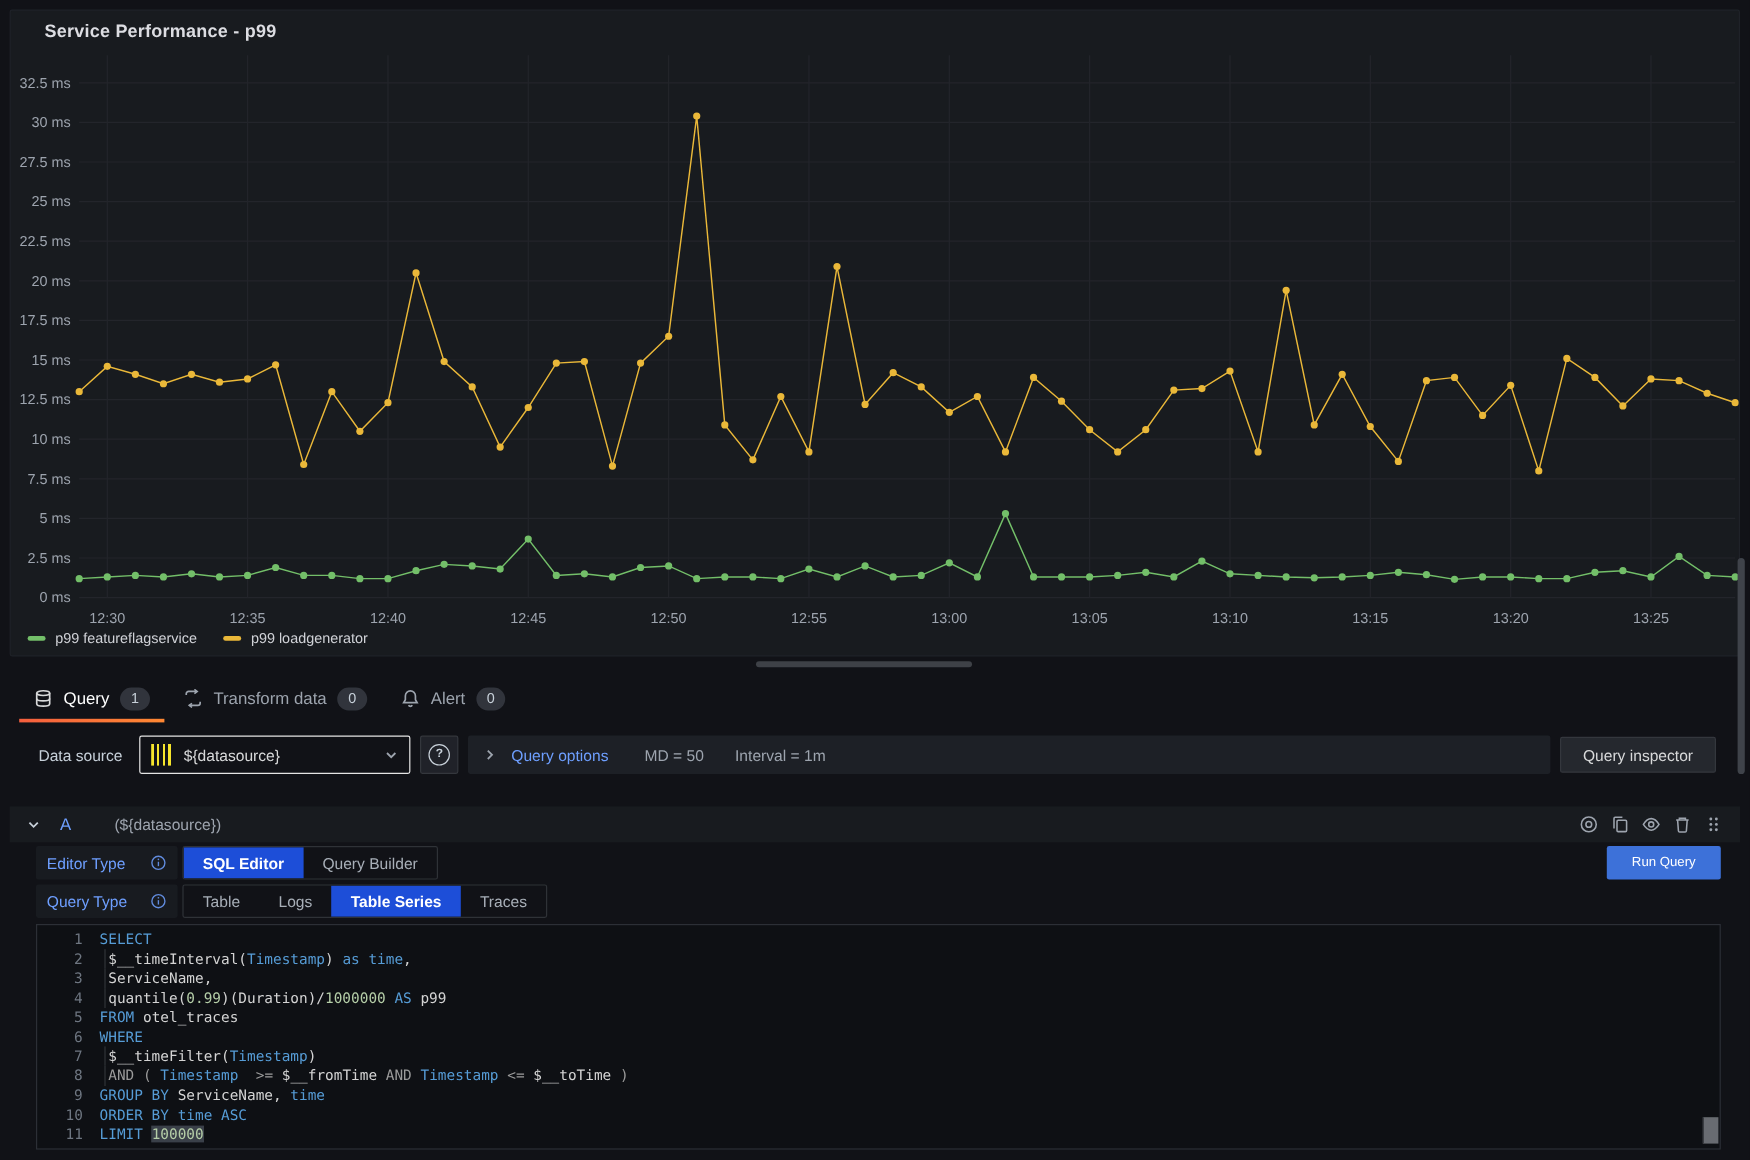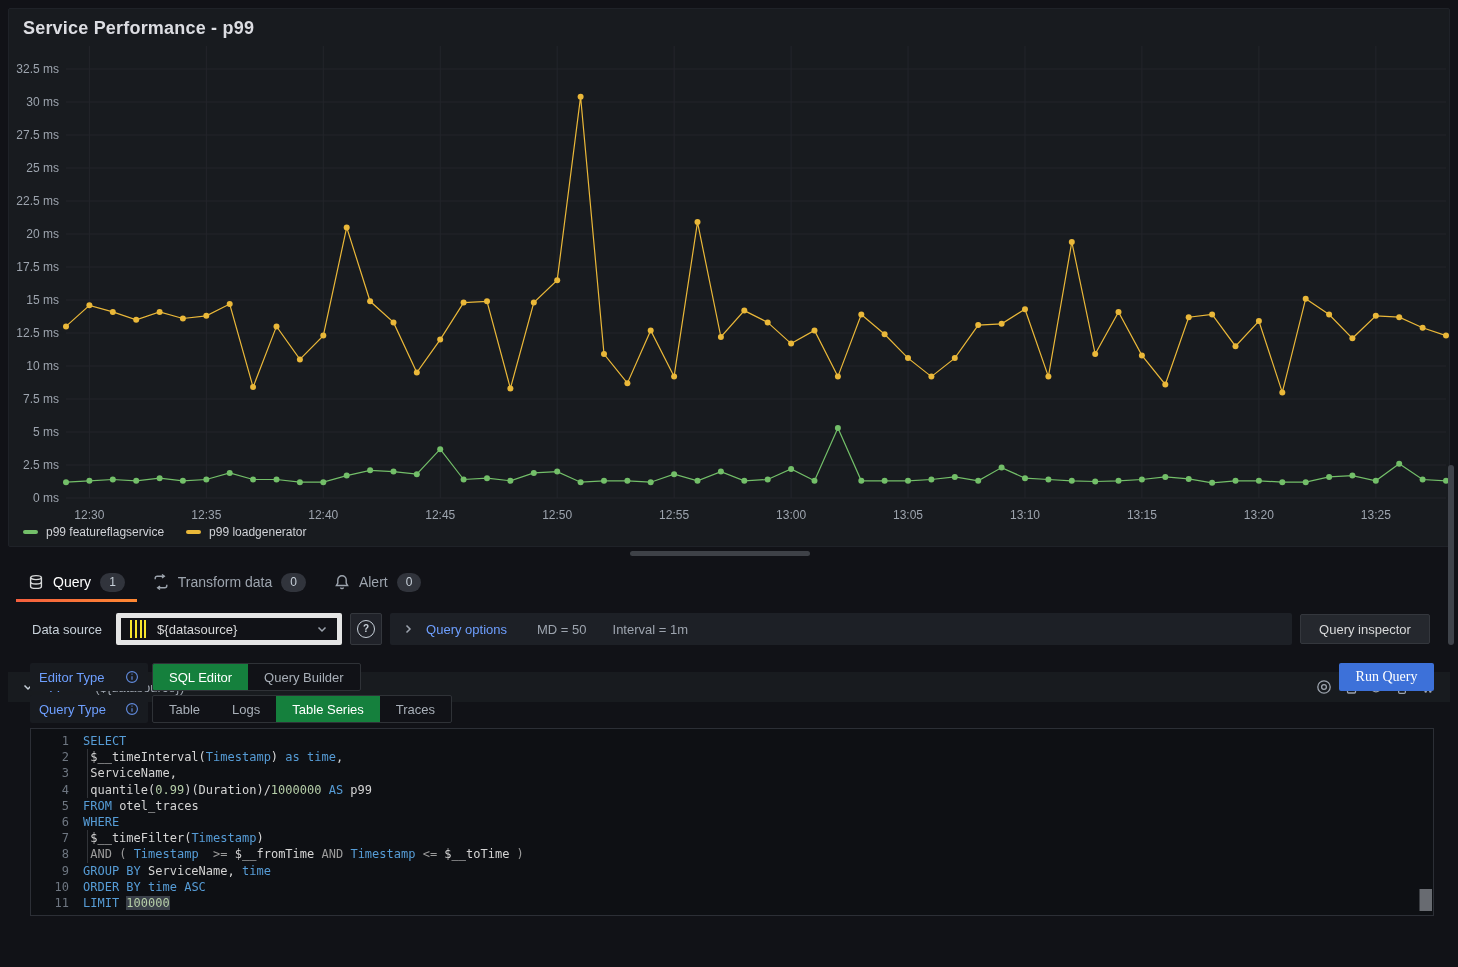--- a/index.html
+++ b/index.html
@@ -1,21 +1,21 @@
 <!DOCTYPE html>
 <html><head>
 <meta charset="utf-8">
 <style>
   html,body{margin:0;padding:0;width:1458px;height:967px;overflow:hidden;background:#111217;
     font-family:"Liberation Sans",sans-serif;-webkit-font-smoothing:antialiased;}
   .page{position:relative;width:1458px;height:967px;}
 
   
   .panel{position:absolute;left:8px;top:8px;width:1442px;height:539px;background:#181B1F;border:1px solid #1F2228;border-radius:2px;box-sizing:border-box;}
-  .panel-title{position:absolute;left:14px;top:9px;font-size:18px;font-weight:600;color:#DCDDE2;letter-spacing:.2px;}
+  .panel-title{position:absolute;left:28px;top:9px;font-size:15px;font-weight:600;color:#DCDDE2;letter-spacing:.2px;}
   svg.chart{position:absolute;left:0;top:0;width:1440px;height:537px;}
   svg.chart text.tick{fill:#9DA4AE;font-size:12px;font-family:"Liberation Sans",sans-serif;}
   .legend{position:absolute;left:14px;top:516px;display:flex;gap:22px;align-items:center;}
   .legend-item{display:flex;gap:8px;align-items:center;font-size:12px;color:#D0D2D7;cursor:pointer;}
   .swatch{width:15px;height:4px;border-radius:2px;background:#888;}
 
   .hthumb{position:absolute;left:630px;top:551px;width:180px;height:5px;background:#3E4147;border-radius:3px;}
 
   
   .tabbar{position:absolute;left:8px;top:562px;width:1442px;height:40px;display:flex;align-items:stretch;padding-left:6px;}
@@ -23,48 +23,48 @@
   .tab .ticon{display:flex;align-items:center;color:#9DA4AE;}
   .tab.active .ticon{color:#D8D9DA;}
   .tlabel{font-size:14px;color:#9DA4AE;}
   .tab.active .tlabel{color:#FFFFFF;font-weight:500;}
   .badge{background:#31343C;color:#C7D0D9;font-size:12px;height:19px;line-height:19px;padding:0 9px;border-radius:10px;}
   .tab.active::after{content:"";position:absolute;left:2px;right:2px;bottom:0;height:3px;background:linear-gradient(90deg,#F55F3E,#FF8833);}
 
   
   .ds-row{position:absolute;left:8px;top:612px;width:1442px;height:34px;display:flex;align-items:center;gap:8px;}
   .ds-label{font-size:13px;color:#C7D0D9;margin:0 6px 0 24px;}
-  .ds-select{width:226px;height:32px;box-sizing:border-box;border:5px solid #e5e5e5;border-radius:2px;background:#111217;display:flex;align-items:center;gap:9px;padding:0 9px;cursor:pointer;}
+  .ds-select{width:226px;height:32px;box-sizing:border-box;border:1px solid #e5e5e5;border-radius:2px;background:#111217;display:flex;align-items:center;gap:9px;padding:0 9px;cursor:pointer;}
   .ch-icon{position:relative;width:18px;height:18px;flex:none;background:repeating-linear-gradient(90deg,#F6E52C 0 2px,transparent 2px 4.8px);}
   .ds-value{flex:1;font-size:13px;color:#D8D9DA;}
   .chev{color:#9DA4AE;display:flex;align-items:center;}
   .help-btn{width:32px;height:32px;box-sizing:border-box;border:1px solid #34373D;background:#202229;border-radius:2px;display:flex;align-items:center;justify-content:center;cursor:pointer;}
   .help-glyph{width:16px;height:16px;border:1.5px solid #C7D0D9;border-radius:50%;color:#C7D0D9;font-size:10px;line-height:15px;text-align:center;font-weight:700;}
   .qopts{flex:1;height:32px;background:#1D2026;border-radius:2px;display:flex;align-items:center;padding:0 12px;gap:12px;cursor:pointer;}
   .qopts-link{font-size:13px;color:#6E9FFF;font-weight:500;margin-right:18px;}
   .qopts-meta{font-size:13px;color:#9DA4AE;margin-right:14px;}
   .qinspector{width:130px;height:30px;box-sizing:border-box;background:#25282E;border:1px solid #34373D;color:#D8D9DA;font-size:13px;display:flex;align-items:center;justify-content:center;border-radius:2px;margin-right:20px;cursor:pointer;}
 
   
   .qheader{position:absolute;left:8px;top:672px;width:1442px;height:30px;background:#181B1F;display:flex;align-items:center;padding:0 14px;box-sizing:border-box;cursor:pointer;}
   .qheader .collapse{color:#C7D0D9;display:flex;margin-right:16px;}
   .refid{color:#6E9FFF;font-size:14px;font-weight:500;margin-right:36px;}
   .qhint{color:#9DA4AE;font-size:13px;}
   .qh-icons{margin-left:auto;display:flex;gap:10px;align-items:center;}
   .icon-btn{width:16px;height:16px;color:#9DA4AE;display:flex;align-items:center;justify-content:center;cursor:pointer;}
 
   
-  .qbody{position:absolute;left:8px;top:660px;width:1442px;height:262px;}
+  .qbody{position:absolute;left:8px;top:702px;width:1442px;height:262px;}
   .inline-label{position:absolute;left:22px;width:118px;height:28px;box-sizing:border-box;background:#181B20;border-radius:2px;display:flex;align-items:center;justify-content:space-between;padding:0 9px;font-size:13px;color:#6E9FFF;}
   .inline-label .info{color:#6E9FFF;opacity:.85;display:flex;}
   .r1{top:3px;} .r2{top:35px;}
   .radio-group{position:absolute;left:144px;height:28px;box-sizing:border-box;display:flex;border:1px solid #2F3237;border-radius:2px;background:#111217;overflow:hidden;}
   .radio-opt{padding:0 16px;font-size:13px;color:#A8AFB8;display:flex;align-items:center;cursor:pointer;white-space:nowrap;}
-  .radio-opt.active{background:#15803d;color:#FFFFFF;font-weight:400;}
-  .run-query{position:absolute;left:1331px;top:3px;width:95px;height:28px;background:#3D71D9;color:#fff;font-size:14px;font-weight:500;border-radius:2px;display:flex;align-items:center;justify-content:center;cursor:pointer;font-family:Liberation Serif, serif;}
+  .radio-opt.active{background:#1d4ed8;color:#FFFFFF;font-weight:700;}
+  .run-query{position:absolute;left:1331px;top:3px;width:95px;height:28px;background:#3D71D9;color:#fff;font-size:11px;font-weight:500;border-radius:2px;display:flex;align-items:center;justify-content:center;cursor:pointer;}
 
   .code-editor{position:absolute;left:22px;top:68px;width:1404px;height:188px;box-sizing:border-box;background:#0E1014;border:1px solid #2C2F36;cursor:text;}
   .code-lines{padding-top:4px;}
   .code-line{position:relative;display:flex;height:16.2px;line-height:16.2px;font-family:"DejaVu Sans Mono",monospace;font-size:12px;padding-left:4px;}
   .line-num{width:34px;text-align:right;margin-right:14px;color:#6E7681;flex:none;}
   .line-code{white-space:pre;}
   .code-line.indented::before{content:"";position:absolute;left:56px;top:0;height:100%;width:1px;background:#313439;}
   .tok-kw{color:#569CD6;}
   .tok-pl{color:#D4D4D4;}
   .tok-num{color:#B5CEA8;}

